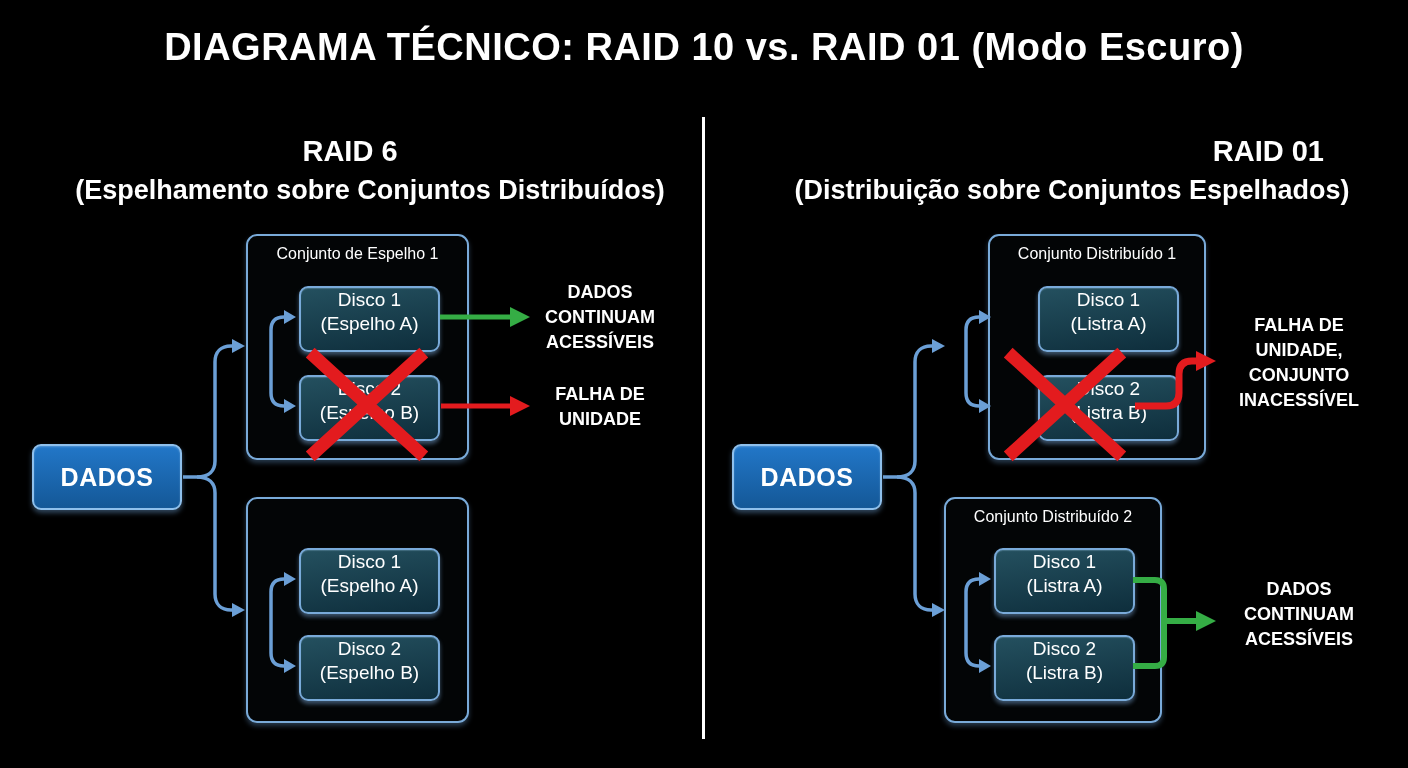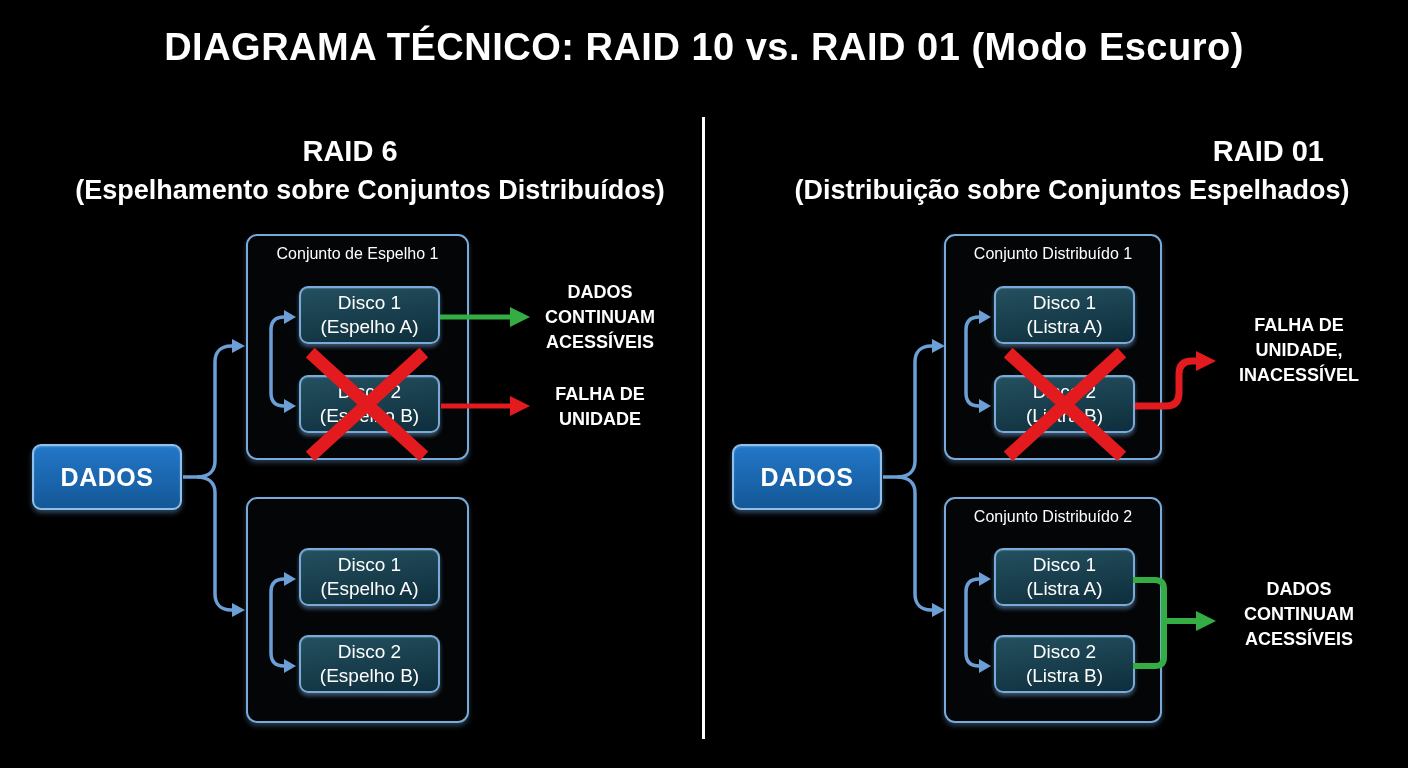--- a/index.html
+++ b/index.html
@@ -23,25 +23,25 @@
     border:2.5px solid var(--boxBorder,#79aad9);border-radius:11px;
     box-shadow:0 3px 5px rgba(110,160,215,.35);
     background:rgba(10,14,18,.35);
   }
   .group-box.narrow{width:218px;}
   .group-label{
     position:absolute;top:9px;left:0;width:100%;text-align:center;
     font-size:16px;font-weight:400;color:var(--text,#fff);
   }
   .disk{
-    position:absolute;width:141px;height:58px;box-sizing:border-box;
+    position:absolute;width:141px;height:66px;box-sizing:border-box;
     border:2px solid var(--boxBorder,#79aad9);border-radius:9px;
     background:linear-gradient(172deg,var(--diskFillTop,#24505f),var(--diskFillBottom,#0e2e3c));
     box-shadow:0 3px 4px rgba(130,180,230,.45), inset 0 1px 1px rgba(170,215,245,.25);
-    display:flex;flex-direction:column;align-items:center;justify-content:center;
+    display:flex;flex-direction:column;align-items:center;
     font-size:19px;line-height:24px;color:var(--text,#fff);
   }
   .data-box{
     width:150px;height:66px;box-sizing:border-box;
     border:2.5px solid #8fc0ec;border-radius:9px;
     background:linear-gradient(180deg,var(--dataFillTop,#2277c8),var(--dataFillBottom,#145897));
     box-shadow:0 3px 5px rgba(120,175,230,.4), inset 0 1px 2px rgba(200,230,255,.3);
     display:flex;align-items:center;justify-content:center;
     font-size:25px;font-weight:700;letter-spacing:0.5px;color:var(--text,#fff);
   }
@@ -109,21 +109,21 @@
     <div>UNIDADE</div>
   </div>
 
   <div class="abs heading" style="left:824px;text-align:right;">RAID 01</div>
   <div class="abs subheading" style="left:706px;padding-left:16px;">(Distribuição sobre Conjuntos Espelhados)</div>
 
   <div class="abs data-box" style="left:732px;top:444px;">
     <span>DADOS</span>
   </div>
 
-  <div class="abs group-box narrow" style="left:944px;top:234px;">
+  <div class="abs group-box narrow" style="left:988px;top:234px;">
     <div class="group-label">Conjunto Distribuído 1</div>
     <div class="disk" style="left:48px;top:50px;">
       <span>Disco 1</span>
       <span>(Listra A)</span>
     </div>
     <div class="disk" style="left:48px;top:139px;">
       <span>Disco 2</span>
       <span>(Listra B)</span>
     </div>
   </div>
@@ -136,20 +136,21 @@
     </div>
     <div class="disk" style="left:48px;top:136px;">
       <span>Disco 2</span>
       <span>(Listra B)</span>
     </div>
   </div>
 
   <div class="abs anno" style="left:1204px;top:313px;width:190px;">
     <div>FALHA DE</div>
     <div>UNIDADE,</div>
+    <div>CONJUNTO</div>
     <div>INACESSÍVEL</div>
   </div>
   <div class="abs anno" style="left:1204px;top:577px;width:190px;">
     <div>DADOS</div>
     <div>CONTINUAM</div>
     <div>ACESSÍVEIS</div>
   </div>
 
   <svg class="overlay" width="1408" height="768" viewBox="0 0 1408 768">
 

